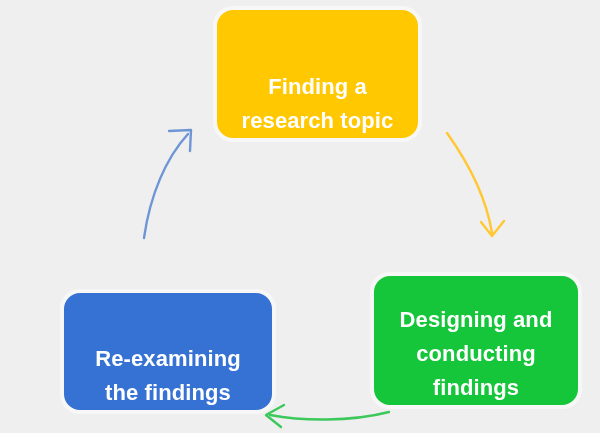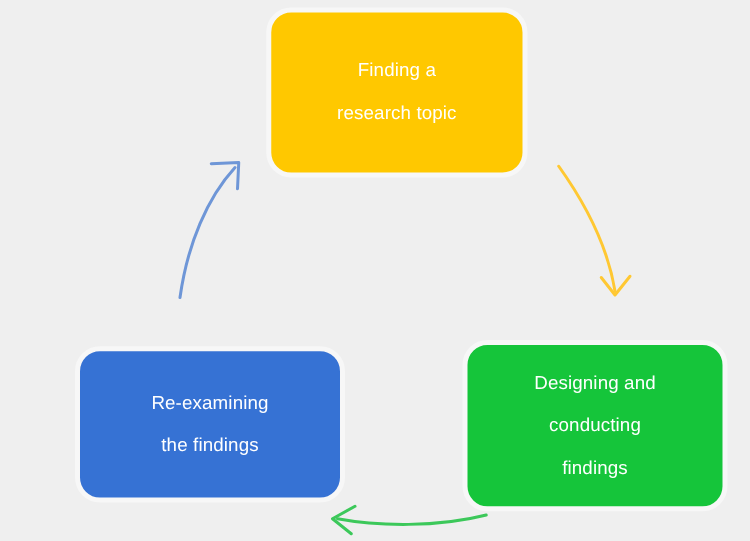--- a/index.html
+++ b/index.html
@@ -24,47 +24,47 @@
     top: 0;
     width: 600px;
     height: 433px;
   }
   .node {
     position: absolute;
     box-sizing: border-box;
     border-radius: 20px;
     border: 4px solid #f7f7f7;
     display: flex;
-    align-items: center;
+    align-items: flex-end;
     justify-content: center;
     text-align: center;
     color: #ffffff;
-    font-size: 15px;
-    font-weight: 400;
+    font-size: 22px;
+    font-weight: 700;
     line-height: 34px;
     letter-spacing: 0.1px;
     white-space: pre-line;
   }
   #node-topic {
     left: 213px;
     top: 6px;
     width: 209px;
     height: 136px;
     background: #ffc800;
   }
   #node-research {
     left: 370px;
     top: 272px;
     width: 212px;
     height: 137px;
     background: #15c53a;
   }
   #node-findings {
     left: 60px;
-    top: 277px;
+    top: 289px;
     width: 216px;
     height: 125px;
     background: #3672d4;
   }
 </style>
 </head>
 <body>
 
 <div id="stage">
 

